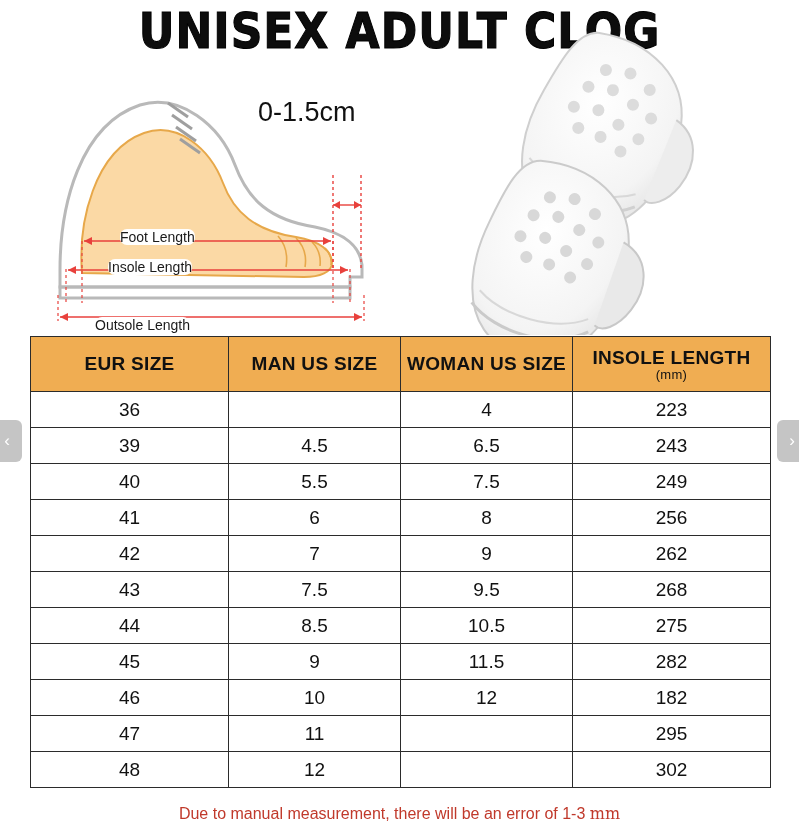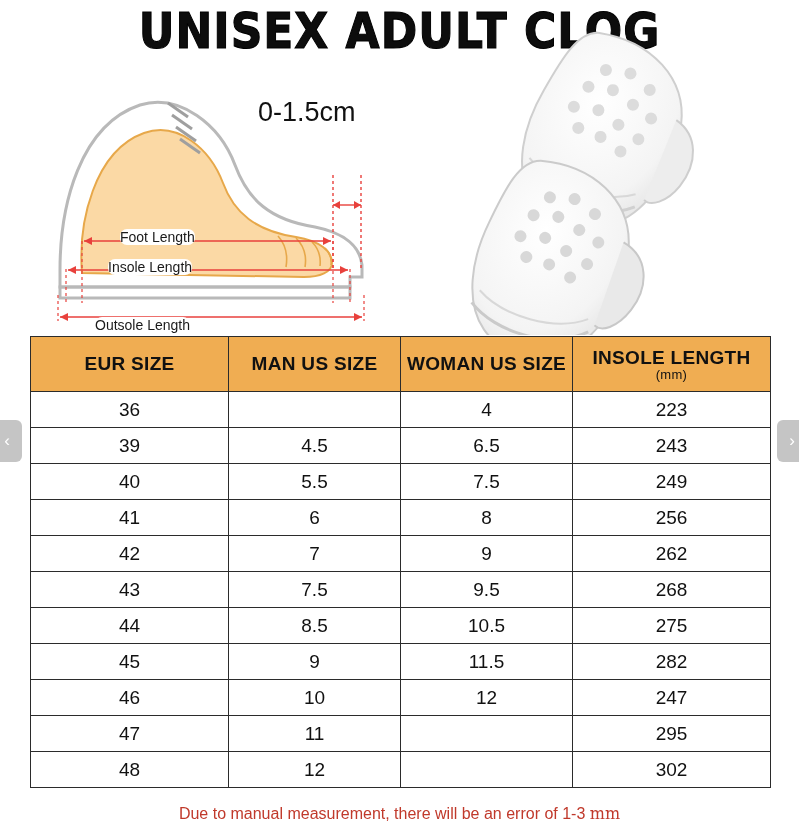--- a/index.html
+++ b/index.html
@@ -326,21 +326,21 @@
       <tr>
         <td>45</td>
         <td>9</td>
         <td>11.5</td>
         <td>282</td>
       </tr>
       <tr>
         <td>46</td>
         <td>10</td>
         <td>12</td>
-        <td>247</td>
+        <td>182</td>
       </tr>
       <tr>
         <td>47</td>
         <td>11</td>
         <td></td>
         <td>295</td>
       </tr>
       <tr>
         <td>48</td>
         <td>12</td>

